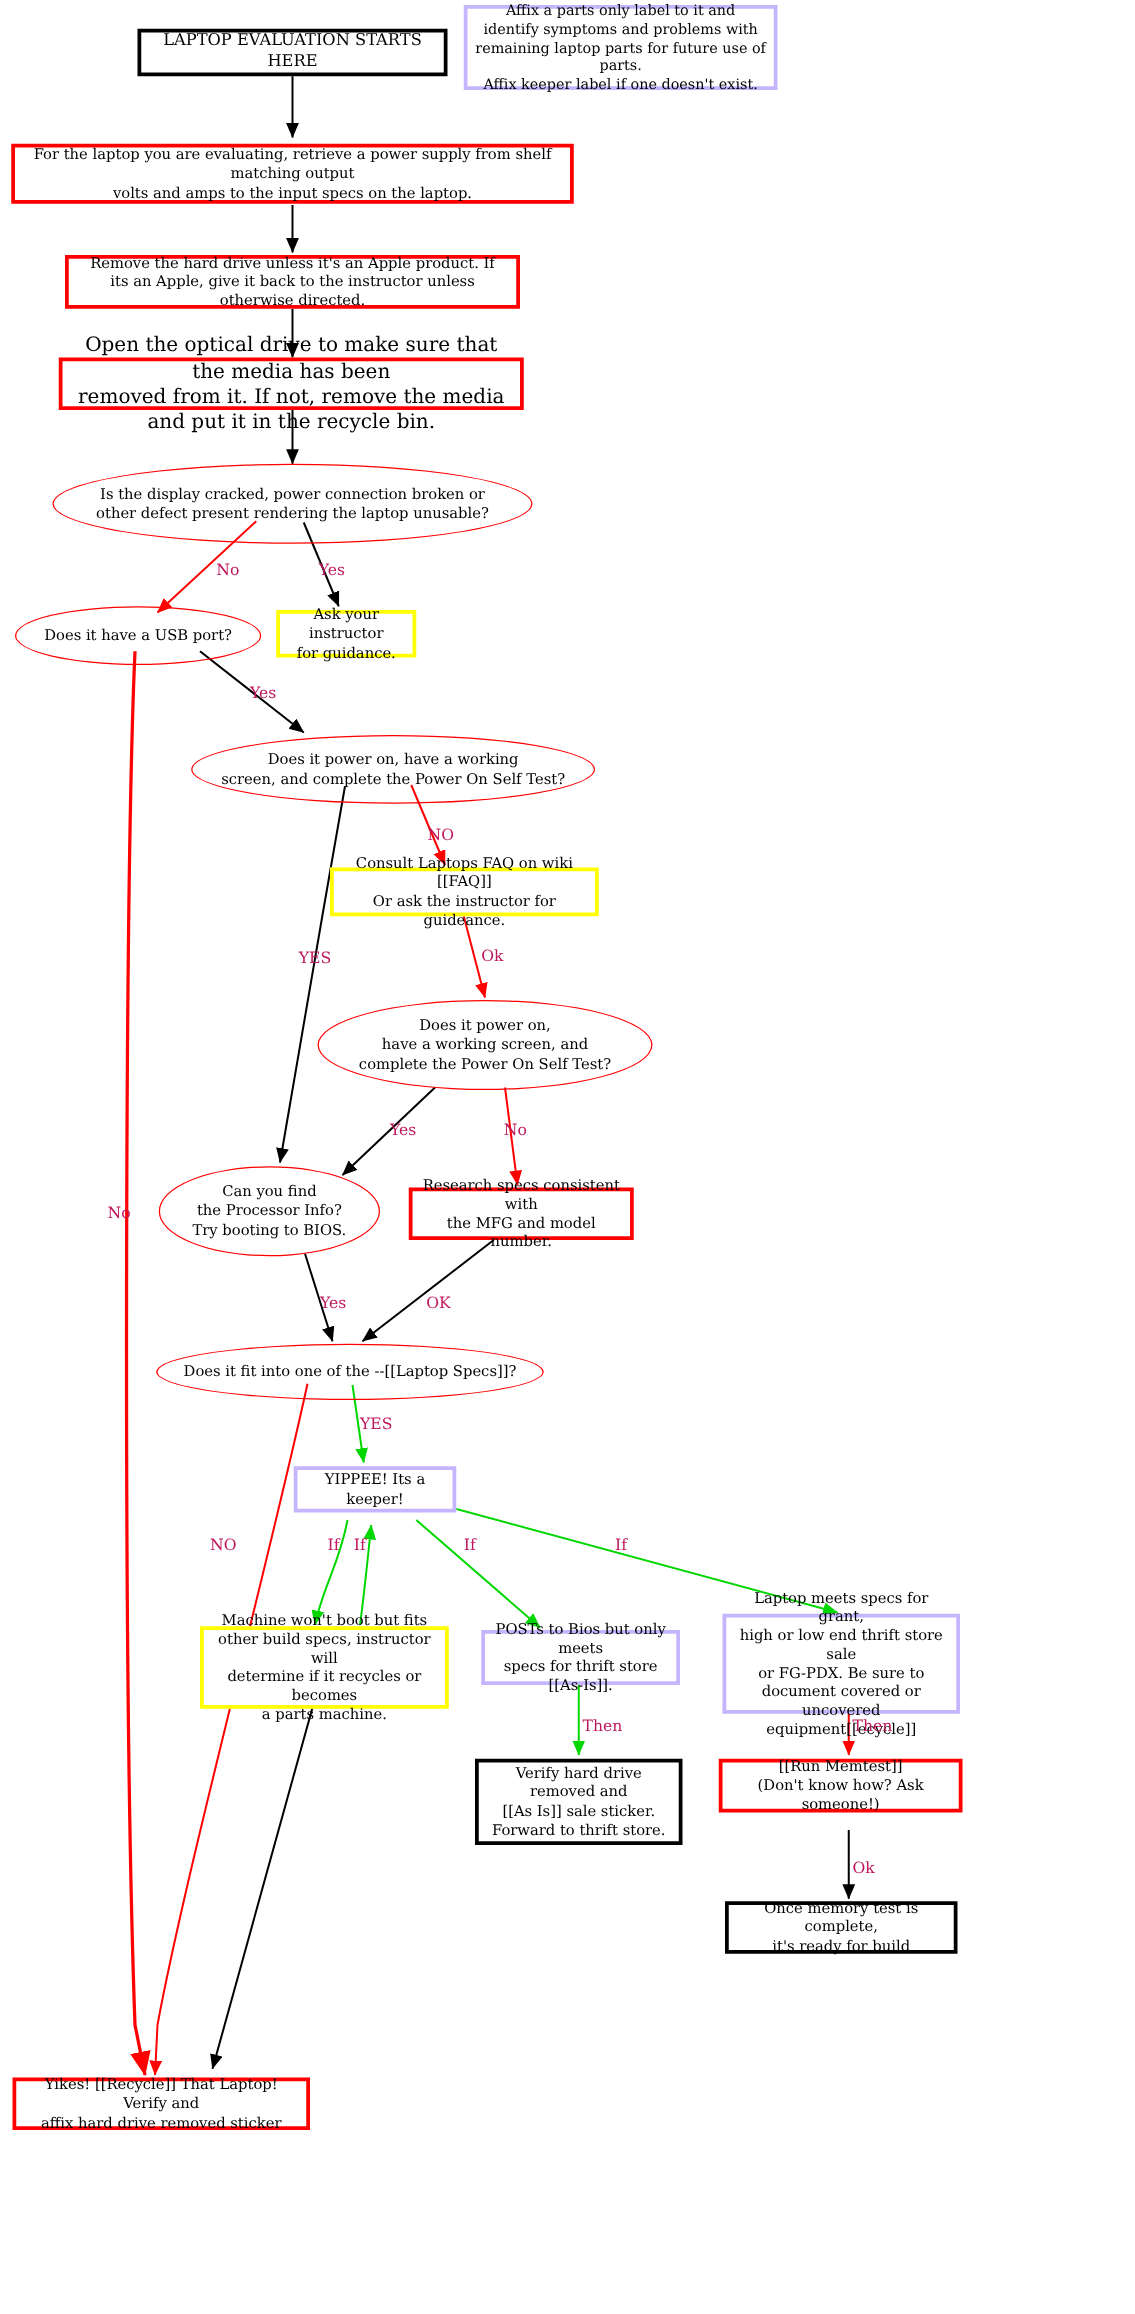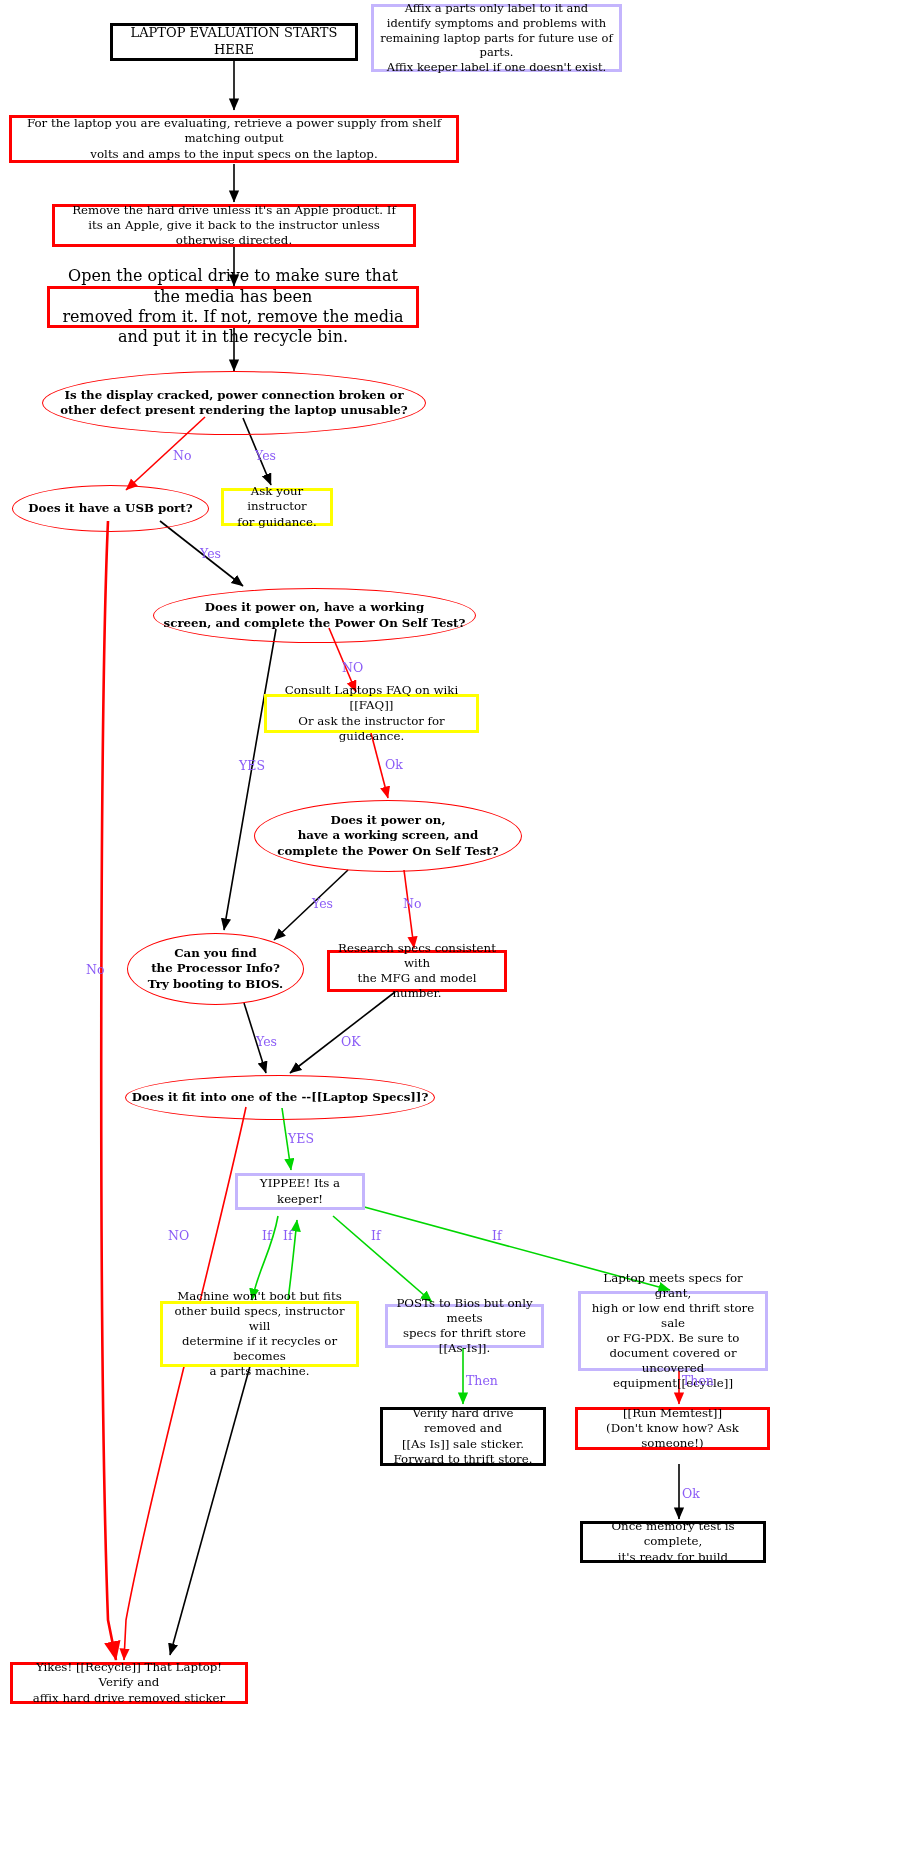--- a/index.html
+++ b/index.html
@@ -32,27 +32,27 @@
     white-space:pre-line;
   }
   .node .txt{display:block;width:100%;padding:0 5px;}
   
   .rect{border-style:solid;}
   .rect-black{border:3px solid #000000;}
   .rect-red{border:3px solid #ff0000;}
   .rect-yellow{border:3px solid #ffff00;}
   .rect-green{border:3px solid #c4b5fd;}
   
-  .ellipse{border-radius:50%;background:transparent;font-weight:bold;}
+  .ellipse{border-radius:50%;background:transparent;}
   .ellipse-red{border:1.6px solid #ff0000;}
   
   .elabel{
     position:absolute;
     font-size:12.5px;
-    color:#8b5cf6;
+    color:#be185d;
     white-space:nowrap;
     background:transparent;
   }
 </style>
 </head>
 <body>
 
 <div id="canvas">
 
   <svg class="edges" viewBox="0 0 908 1851">
@@ -212,21 +212,21 @@
 or FG-PDX. Be sure to
 document covered or uncovered
 equipment[[ecycle]]</span>
   </div>
 
   <div class="node rect rect-red" style="left:10px; top:1662px; width:238px; height:42px; font-size:11.8px;">
     <span class="txt">Yikes! [[Recycle]] That Laptop! Verify and
 affix hard drive removed sticker</span>
   </div>
 
-  <div class="node rect rect-black" style="left:380px; top:1407px; width:166px; height:59px; font-size:11.8px;">
+  <div class="node rect rect-black" style="left:380px; top:1407px; width:166px; height:69px; font-size:11.8px;">
     <span class="txt">Verify hard drive removed and
 [[As Is]] sale sticker.
 Forward to thrift store.</span>
   </div>
 
   <div class="node rect rect-red" style="left:575px; top:1407px; width:195px; height:43px; font-size:11.8px;">
     <span class="txt">[[Run Memtest]]
 (Don't know how?  Ask someone!)</span>
   </div>
 

